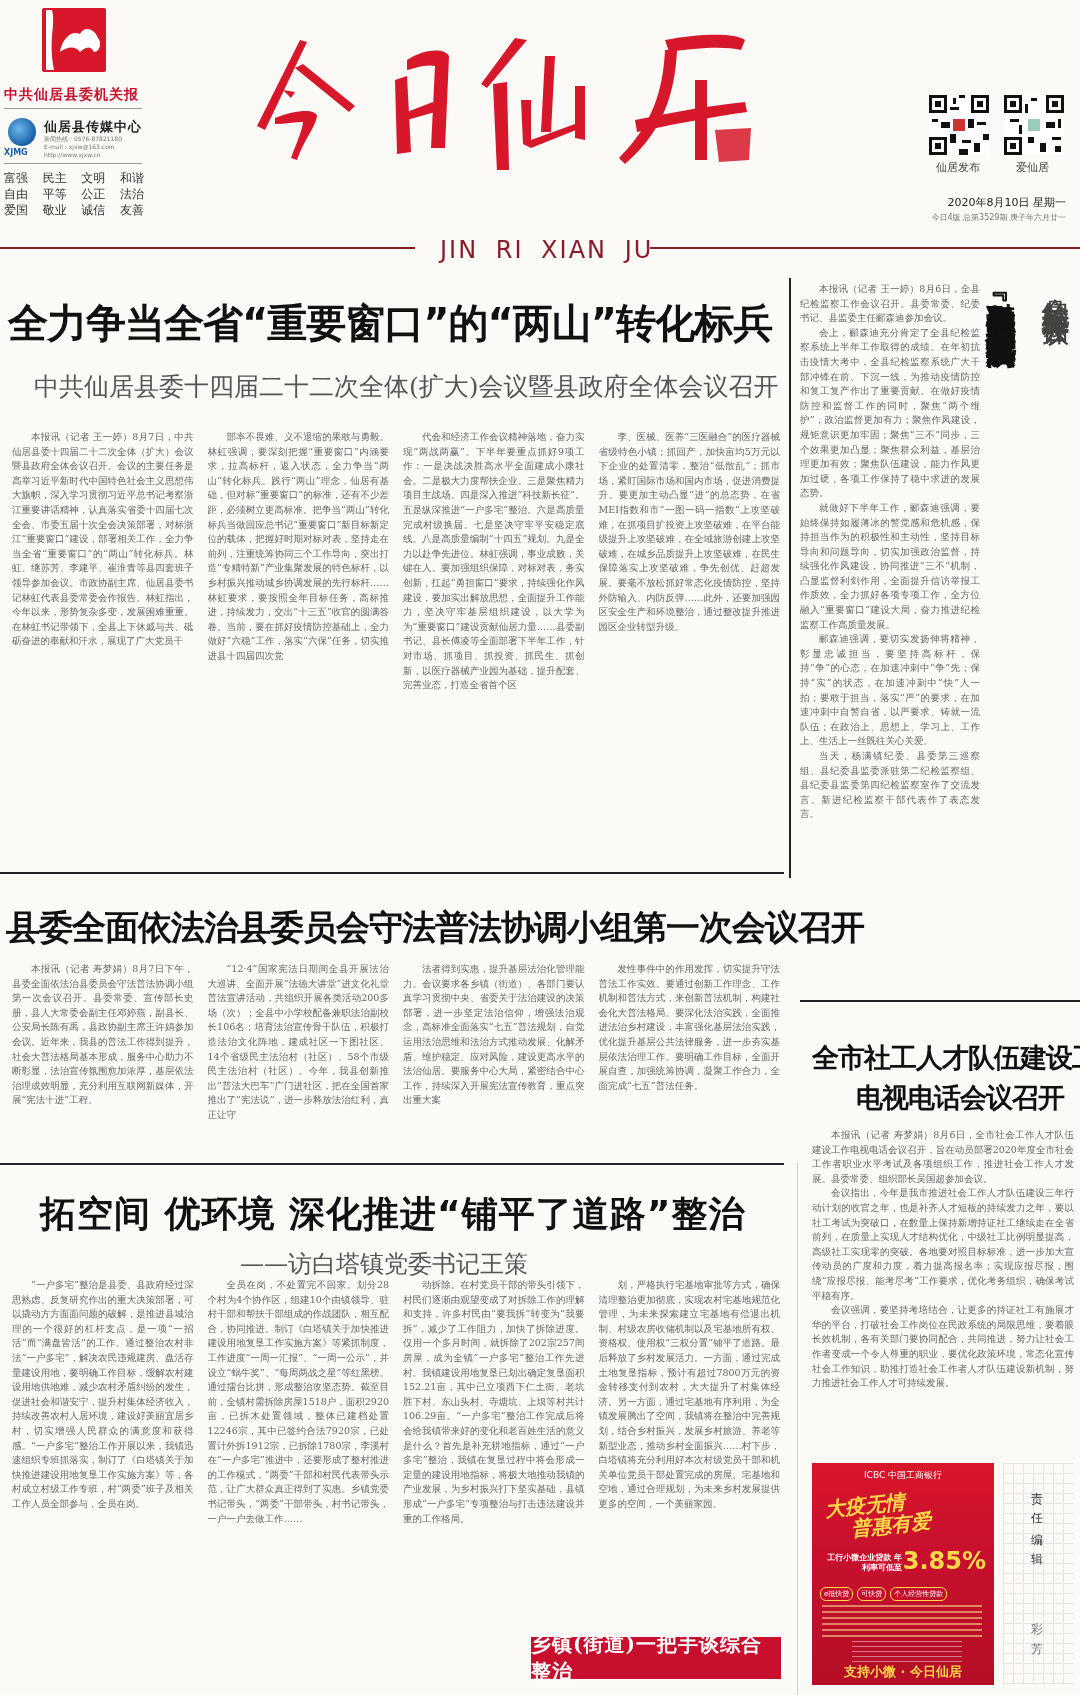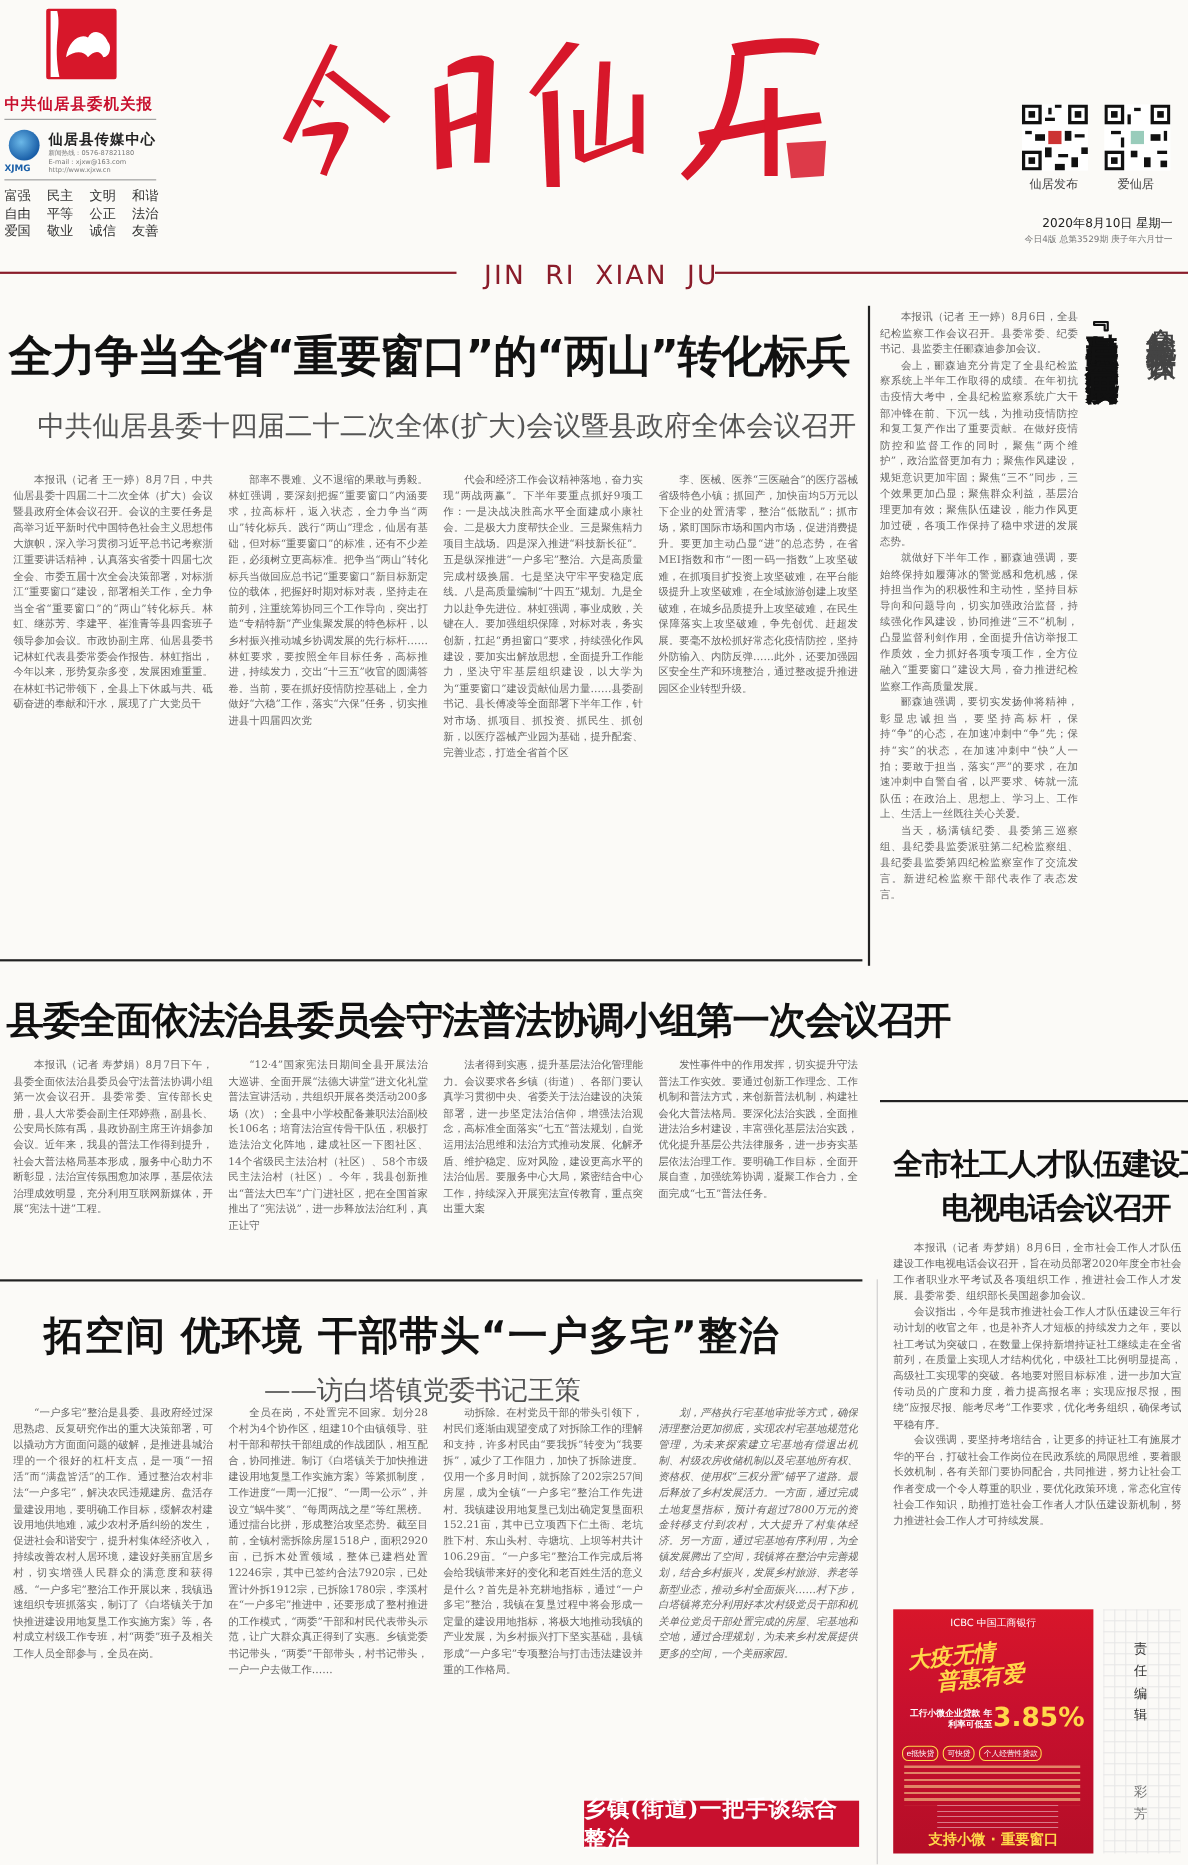--- a/index.html
+++ b/index.html
@@ -251,33 +251,33 @@
 <div class="hr" style="left:0;top:1163px;width:784px;"></div>
 
 <div class="headline" style="left:812px;top:1040px;font-size:27px;">全市社工人才队伍建设工作</div>
 <div class="headline" style="left:856px;top:1080px;font-size:27px;text-align:center;">电视电话会议召开</div>
 <div class="side-col" style="left:812px;top:1128px;width:262px;height:320px;">
   <p>本报讯（记者 寿梦娟）8月6日，全市社会工作人才队伍建设工作电视电话会议召开，旨在动员部署2020年度全市社会工作者职业水平考试及各项组织工作，推进社会工作人才发展。县委常委、组织部长吴国超参加会议。</p>
   <p>会议指出，今年是我市推进社会工作人才队伍建设三年行动计划的收官之年，也是补齐人才短板的持续发力之年，要以社工考试为突破口，在数量上保持新增持证社工继续走在全省前列，在质量上实现人才结构优化，中级社工比例明显提高，高级社工实现零的突破。各地要对照目标标准，进一步加大宣传动员的广度和力度，着力提高报名率；实现应报尽报，围绕“应报尽报、能考尽考”工作要求，优化考务组织，确保考试平稳有序。</p>
   <p>会议强调，要坚持考培结合，让更多的持证社工有施展才华的平台，打破社会工作岗位在民政系统的局限思维，要着眼长效机制，各有关部门要协同配合，共同推进，努力让社会工作者变成一个令人尊重的职业，要优化政策环境，常态化宣传社会工作知识，助推打造社会工作者人才队伍建设新机制，努力推进社会工作人才可持续发展。</p>
 </div>
 
-<div class="headline" style="left:40px;top:1190px;font-size:36px;letter-spacing:1px;">拓空间  优环境  干部带头“一户多宅”整治</div>
+<div class="headline" style="left:40px;top:1190px;font-size:36px;letter-spacing:1px;">拓空间  优环境  深化推进“铺平了道路”整治</div>
 <div class="subhead" style="left:240px;top:1238px;font-size:24px;margin-top:10px;">——访白塔镇党委书记王策</div>
 <div class="cols" style="left:12px;top:1278px;width:768px;height:412px;">
   <div class="col">
       <p>“一户多宅”整治是县委、县政府经过深思熟虑、反复研究作出的重大决策部署，可以撬动方方面面问题的破解，是推进县城治理的一个很好的杠杆支点，是一项“一招活”而“满盘皆活”的工作。通过整治农村非法“一户多宅”，解决农民违规建房、盘活存量建设用地，要明确工作目标，缓解农村建设用地供地难，减少农村矛盾纠纷的发生，促进社会和谐安宁，提升村集体经济收入，持续改善农村人居环境，建设好美丽宜居乡村，切实增强人民群众的满意度和获得感。“一户多宅”整治工作开展以来，我镇迅速组织专班抓落实，制订了《白塔镇关于加快推进建设用地复垦工作实施方案》等，各村成立村级工作专班，村“两委”班子及相关工作人员全部参与，全员在岗。</p>
     </div>
   <div class="col">
       <p>全员在岗，不处置完不回家。划分28个村为4个协作区，组建10个由镇领导、驻村干部和帮扶干部组成的作战团队，相互配合，协同推进。制订《白塔镇关于加快推进建设用地复垦工作实施方案》等紧抓制度，工作进度“一周一汇报”、“一周一公示”，并设立“蜗牛奖”、“每周两战之星”等红黑榜。通过擂台比拼，形成整治攻坚态势。截至目前，全镇村需拆除房屋1518户，面积2920亩，已拆木处置领域，整体已建档处置12246宗，其中已签约合法7920宗，已处置计外拆1912宗，已拆除1780宗，李溪村在“一户多宅”推进中，还要形成了整村推进的工作模式，“两委”干部和村民代表带头示范，让广大群众真正得到了实惠。乡镇党委书记带头，“两委”干部带头，村书记带头，一户一户去做工作……</p>
     </div>
   <div class="col">
       <p>动拆除。在村党员干部的带头引领下，村民们逐渐由观望变成了对拆除工作的理解和支持，许多村民由“要我拆”转变为“我要拆”，减少了工作阻力，加快了拆除进度。仅用一个多月时间，就拆除了202宗257间房屋，成为全镇“一户多宅”整治工作先进村。我镇建设用地复垦已划出确定复垦面积152.21亩，其中已立项西下仁土衙、老坑胜下村、东山头村、寺塘坑、上坝等村共计106.29亩。“一户多宅”整治工作完成后将会给我镇带来好的变化和老百姓生活的意义是什么？首先是补充耕地指标，通过“一户多宅”整治，我镇在复垦过程中将会形成一定量的建设用地指标，将极大地推动我镇的产业发展，为乡村振兴打下坚实基础，县镇形成“一户多宅”专项整治与打击违法建设并重的工作格局。</p>
     </div>
-  <div class="col" style="padding-bottom:60px;font-style:italic;">
+  <div class="col" style="padding-bottom:60px;">
       <p>划，严格执行宅基地审批等方式，确保清理整治更加彻底，实现农村宅基地规范化管理，为未来探索建立宅基地有偿退出机制、村级农房收储机制以及宅基地所有权、资格权、使用权“三权分置”铺平了道路。最后释放了乡村发展活力。一方面，通过完成土地复垦指标，预计有超过7800万元的资金转移支付到农村，大大提升了村集体经济。另一方面，通过宅基地有序利用，为全镇发展腾出了空间，我镇将在整治中完善规划，结合乡村振兴，发展乡村旅游、养老等新型业态，推动乡村全面振兴……村下步，白塔镇将充分利用好本次村级党员干部和机关单位党员干部处置完成的房屋、宅基地和空地，通过合理规划，为未来乡村发展提供更多的空间，一个美丽家园。</p>
     </div>
 </div>
 <div class="red-banner">乡镇(街道)一把手谈综合整治</div>
 <div class="vr" style="left:797px;top:1163px;height:532px;background:#ccc;width:1px;"></div>
 
 <div class="ad">
   <div class="ad-bank">ICBC 中国工商银行</div>
   <div class="ad-slogan">
     <div>大疫无情</div>
@@ -285,19 +285,19 @@
   </div>
   <div class="ad-rate-label" style="width:80px;">工行小微企业贷款 年利率可低至</div>
   <div class="ad-rate">3.85%</div>
   <div class="ad-products">
     <span>e抵快贷</span>
     <span>可快贷</span>
     <span>个人经营性贷款</span>
   </div>
   <div class="ad-lines"></div>
   <div class="ad-contacts"></div>
-  <div class="ad-footer">支持小微 · 重要窗口</div>
+  <div class="ad-footer">支持小微 · 今日仙居</div>
 </div>
 
 <div class="editor-box">
   <div class="editor-text">责任编辑</div>
   <div class="editor-text" style="top:150px;color:#777;">彩芳</div>
 </div>
 
 </body></html>

